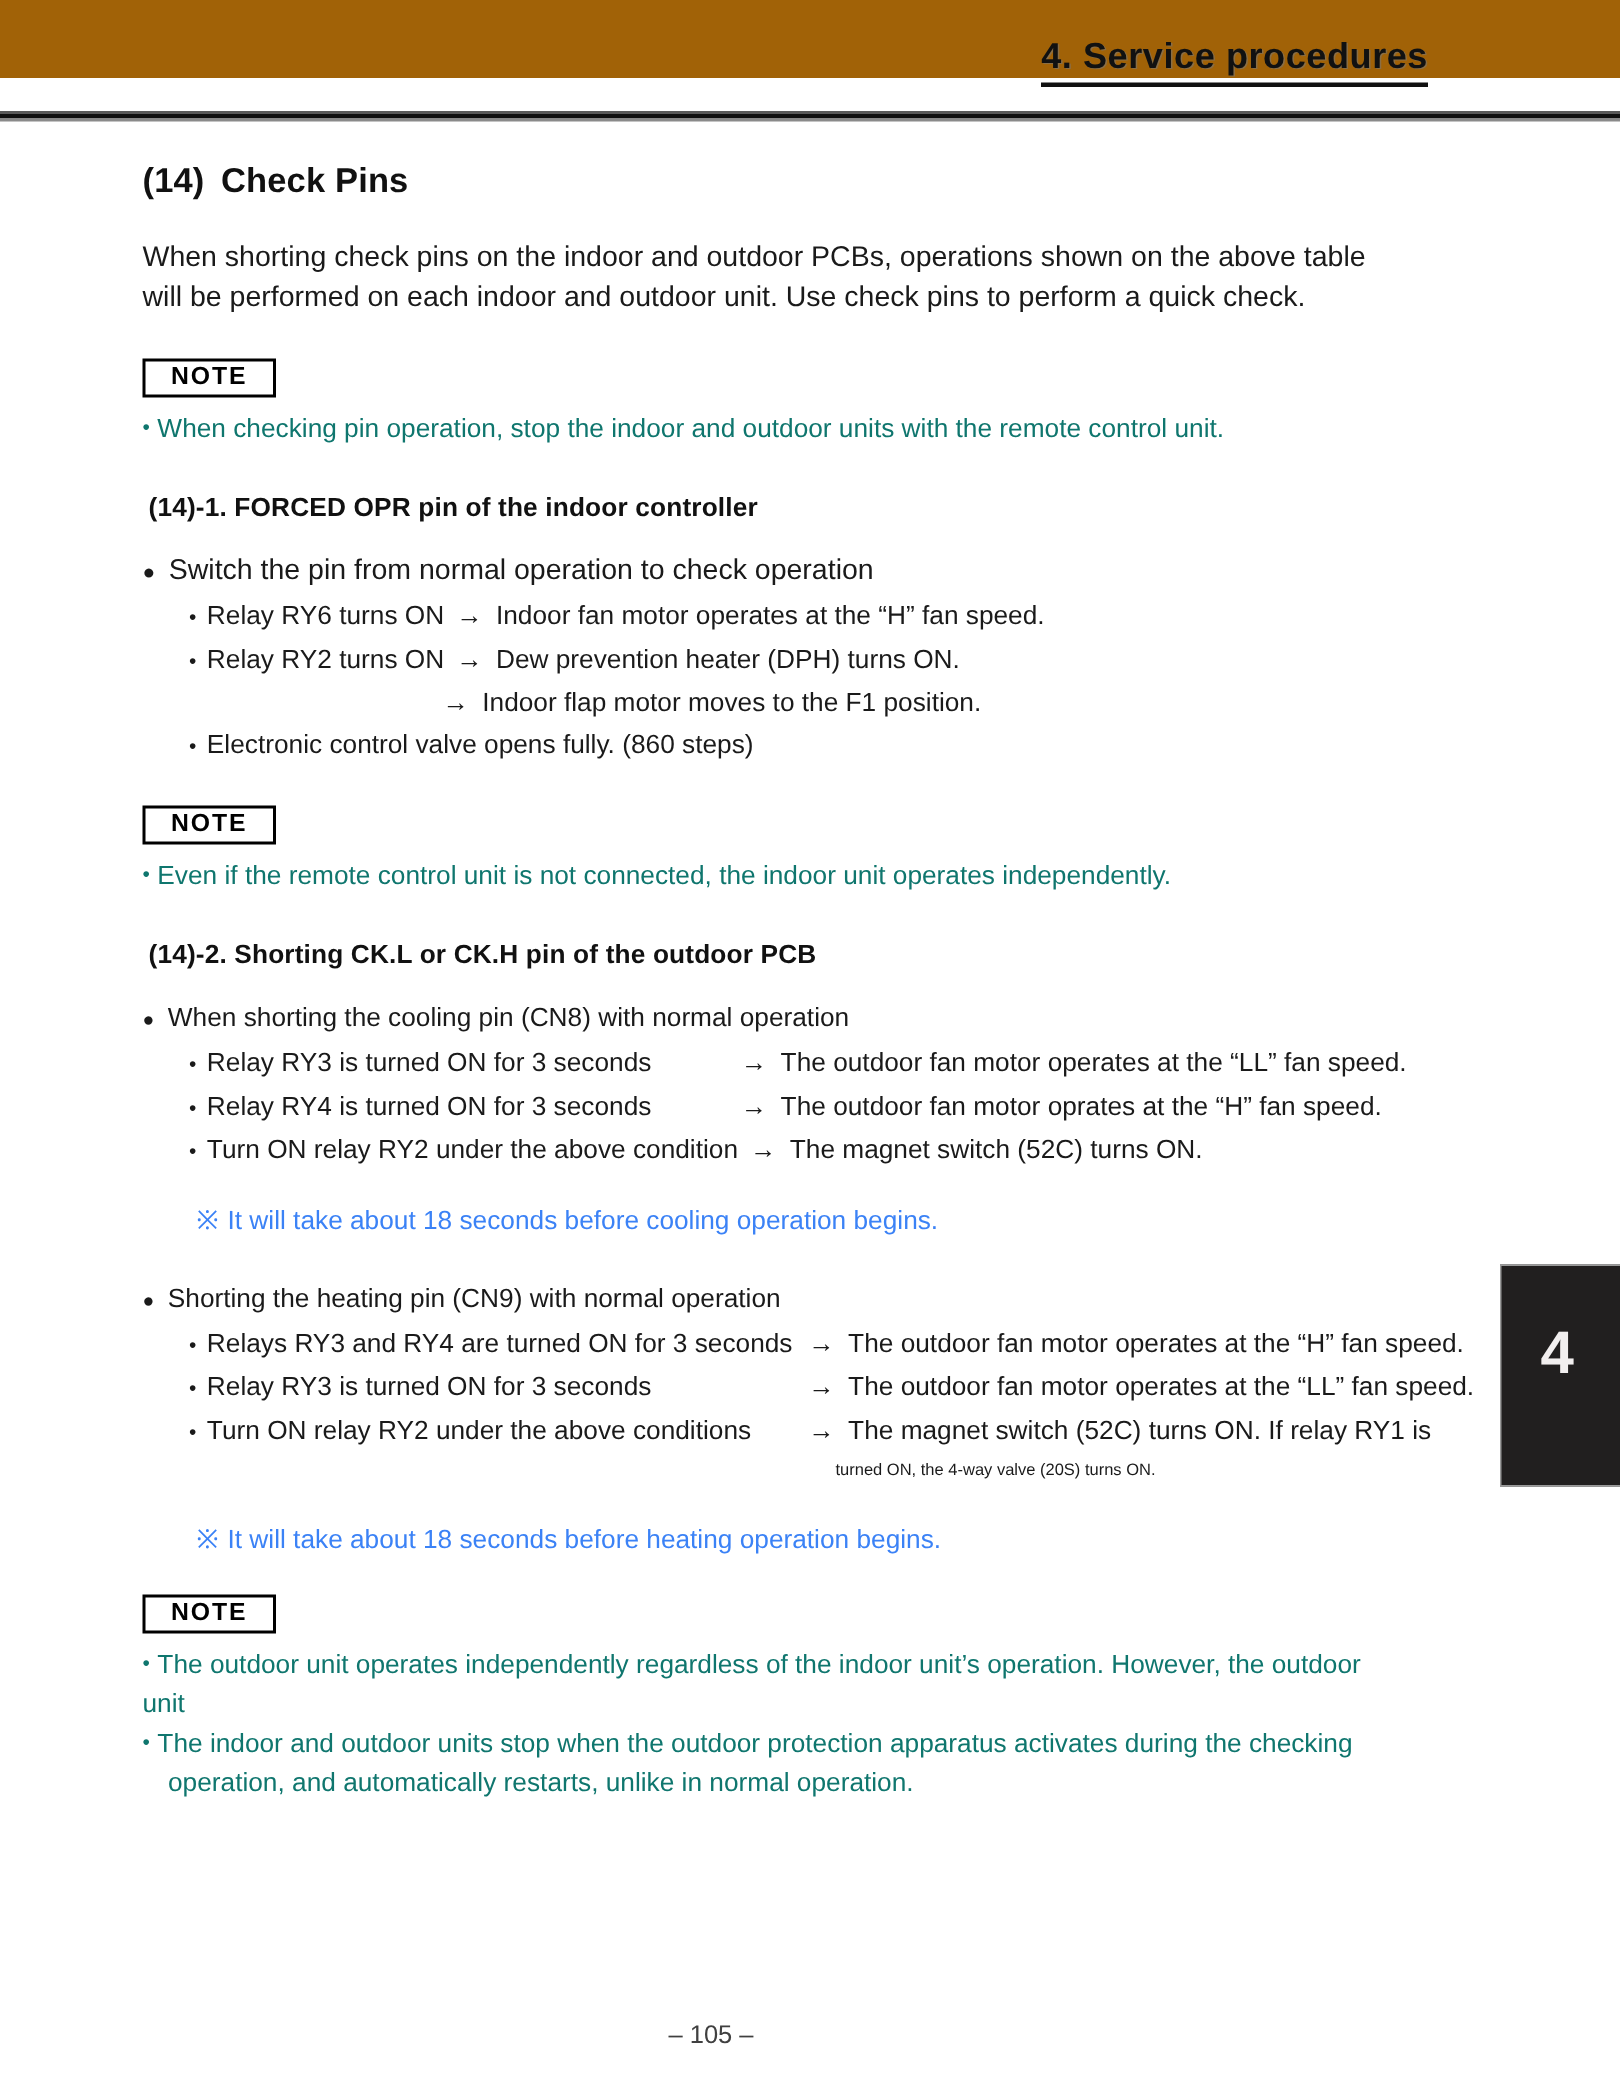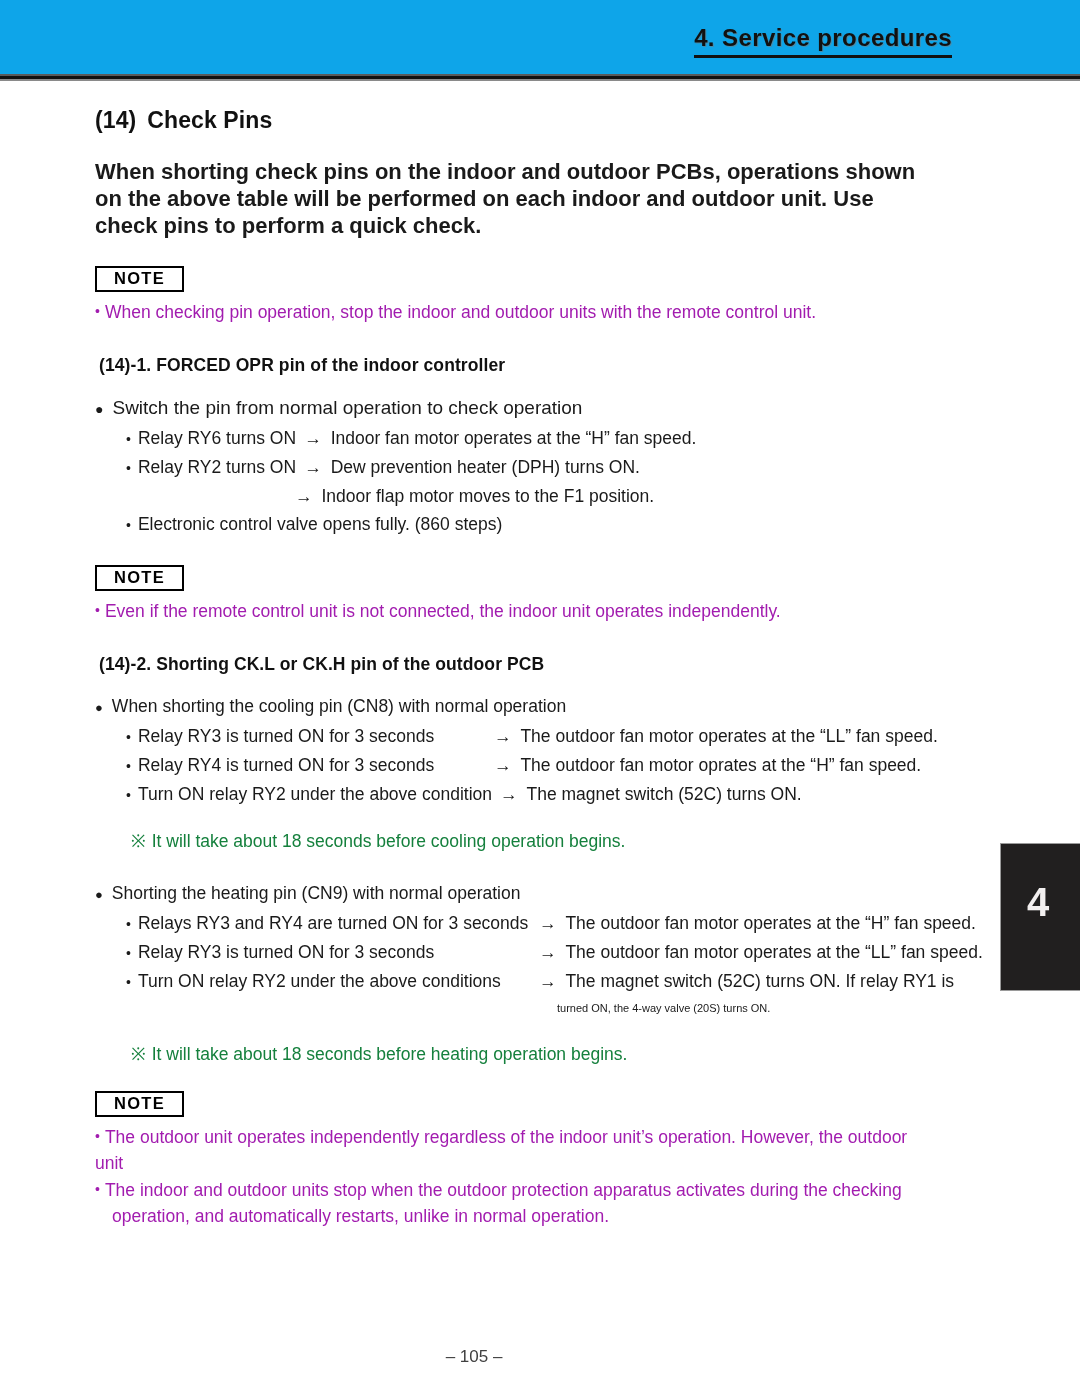--- a/index.html
+++ b/index.html
@@ -14,22 +14,22 @@
     font-family: "Liberation Sans", sans-serif;
     color: #1a1a1a;
     overflow: hidden;
   }
 
   
   .header-band {
     position: absolute;
     left: 0; top: 0;
     width: 1080px;
-    height: 74px;
-    background: #0ea5e9;
+    height: 52px;
+    background: #a16207;
     box-sizing: border-box;
   }
   .header-title-wrap {
     position: absolute;
     right: 128px;
     top: 24px;
     text-align: right;
   }
   .header-title {
     font-size: 24px;
@@ -75,46 +75,45 @@
   h1.section-title {
     font-size: 23px;
     font-weight: bold;
     margin: 26px 0 0 0;
     letter-spacing: 0.1px;
     color: #111;
   }
   h1.section-title .num { margin-right: 11px; }
 
   p.body-text {
-    font-size: 22px;
+    font-size: 19px;
     line-height: 27px;
     margin: 24px 0 0 0;
     color: #1a1a1a;
-    font-weight: bold;
   }
 
   
   .note-block { margin-top: 27px; }
   .note-badge {
     display: inline-block;
     border: 2.5px solid #000;
     padding: 2px 17px 3px 17px;
     font-size: 16.5px;
     font-weight: bold;
     letter-spacing: 1.3px;
     line-height: 17px;
     color: #000;
   }
   .note-line {
     font-size: 17.5px;
     line-height: 26px;
     margin-top: 6px;
     padding-left: 0;
     position: relative;
-    color: #a21caf;
+    color: #0f766e;
   }
   .note-line .nb { margin-right: 5px; font-size: 14px; vertical-align: 2px; }
   .note-line .cont { display: block; padding-left: 17px; }
 
   
   h2.sub-title {
     font-size: 17.5px;
     font-weight: bold;
     margin: 30px 0 0 4px;
     letter-spacing: 0.1px;
@@ -166,21 +165,21 @@
     font-size: 11px;
     line-height: 26px;
     margin-left: 31px;
   }
 
   .star-line {
     font-size: 17.5px;
     line-height: 26px;
     margin-left: 36px;
     margin-top: 20px;
-    color: #15803d;
+    color: #3b82f6;
   }
   .star-line .star { margin-right: 6px; }
 
   
   .chapter-tab {
     position: absolute;
     right: 0;
     top: 843px;
     width: 80px;
     height: 148px;

